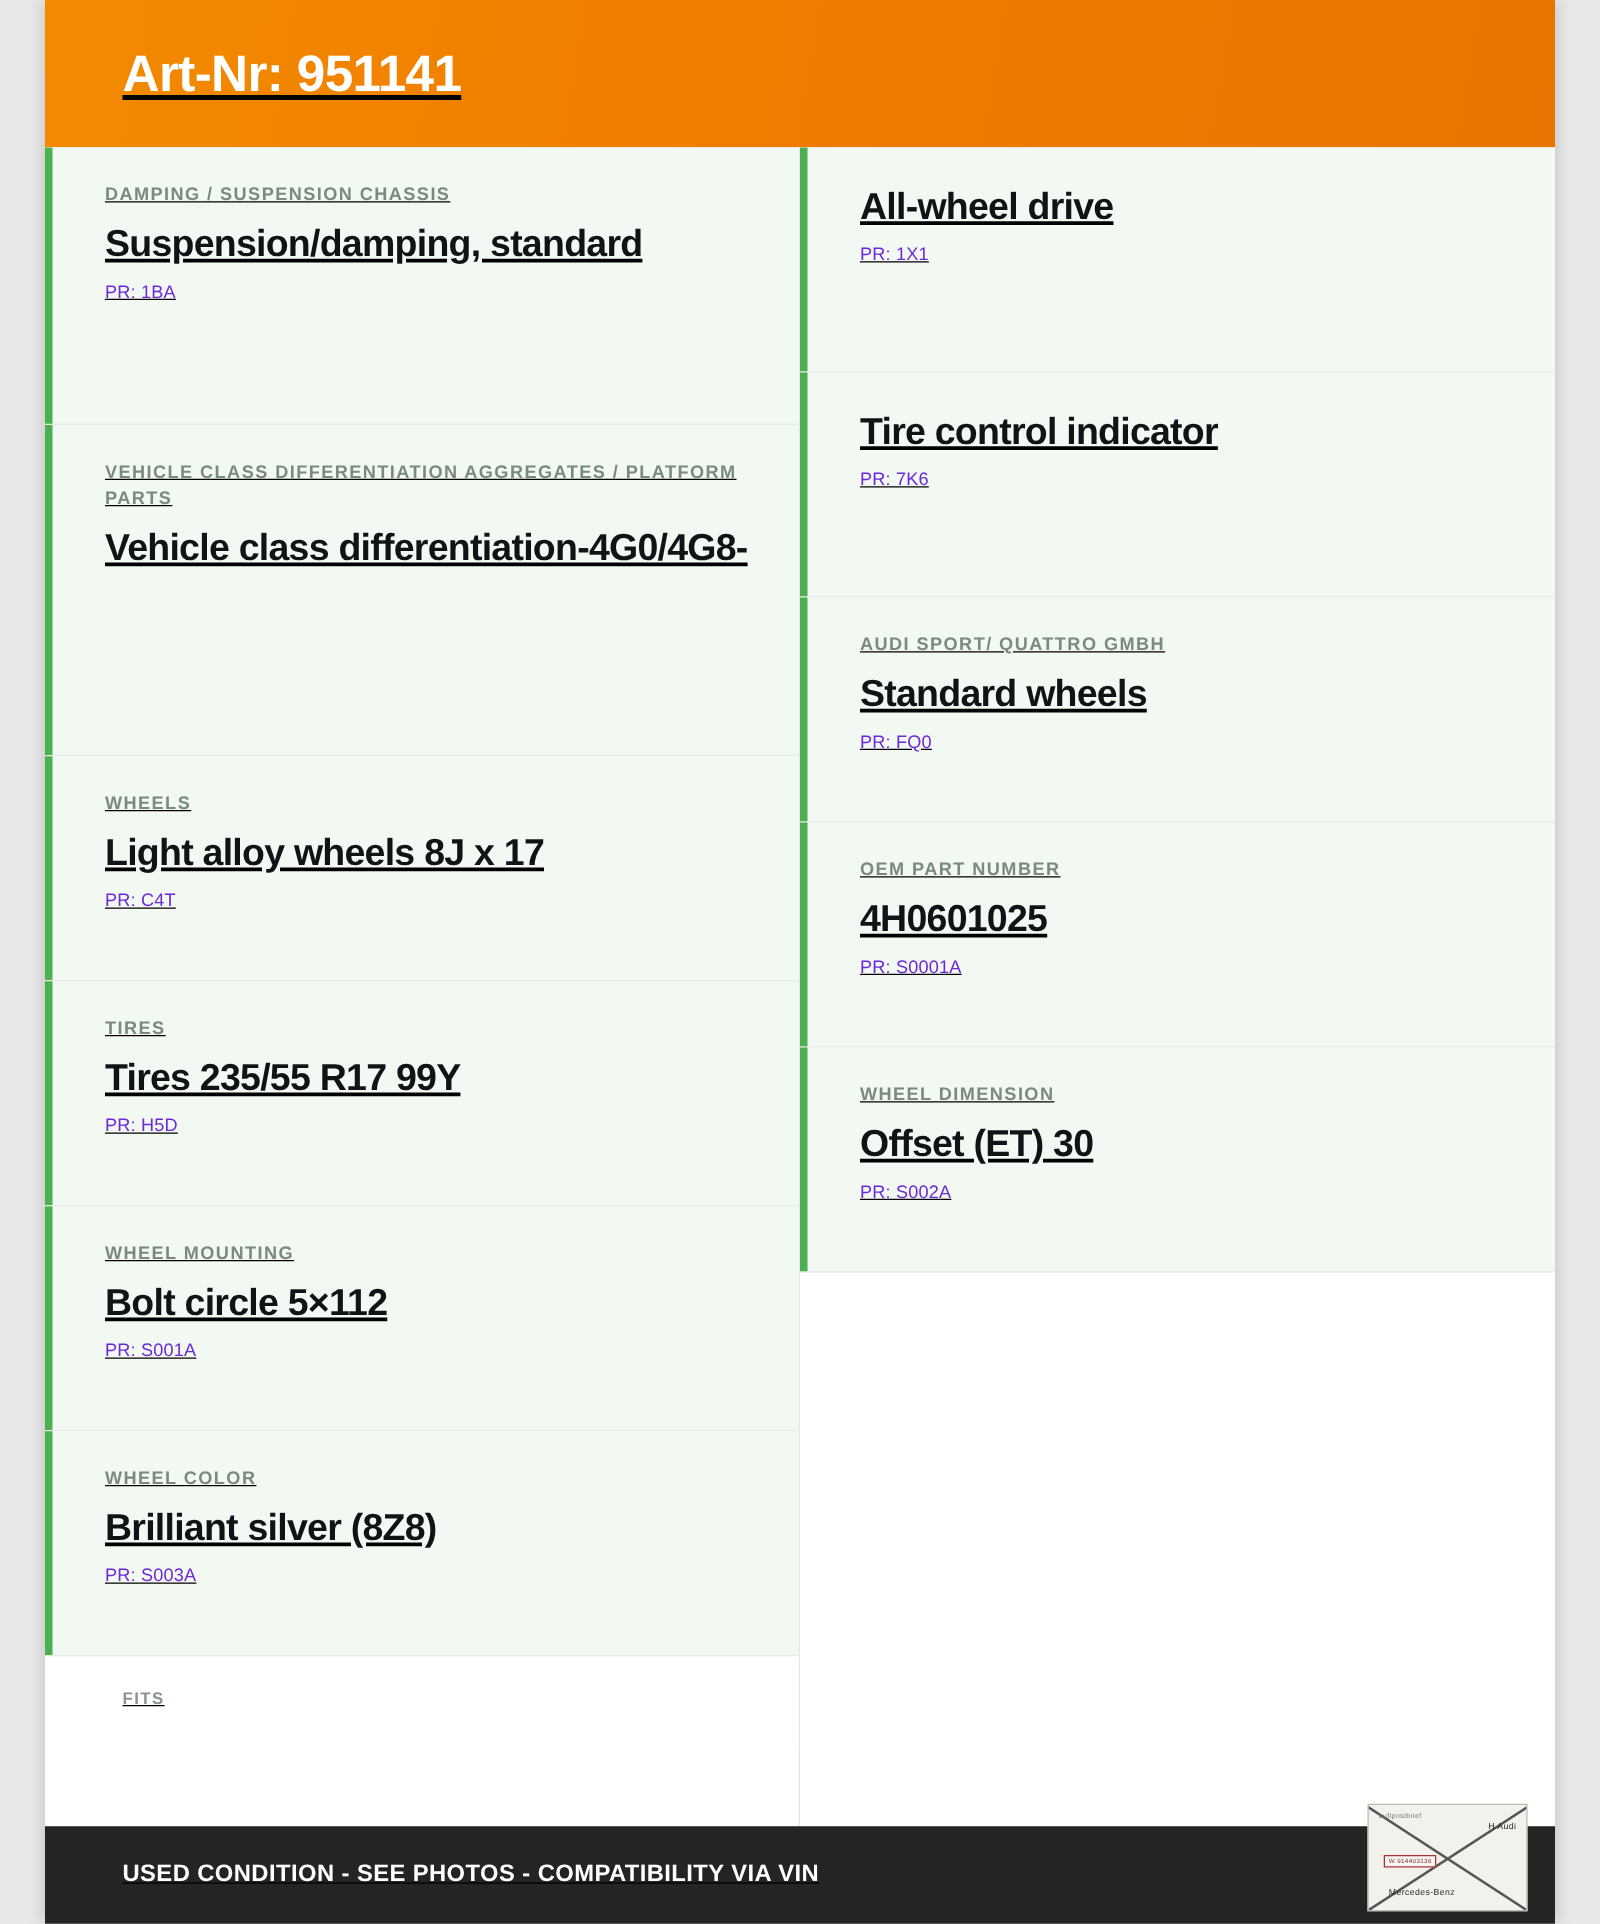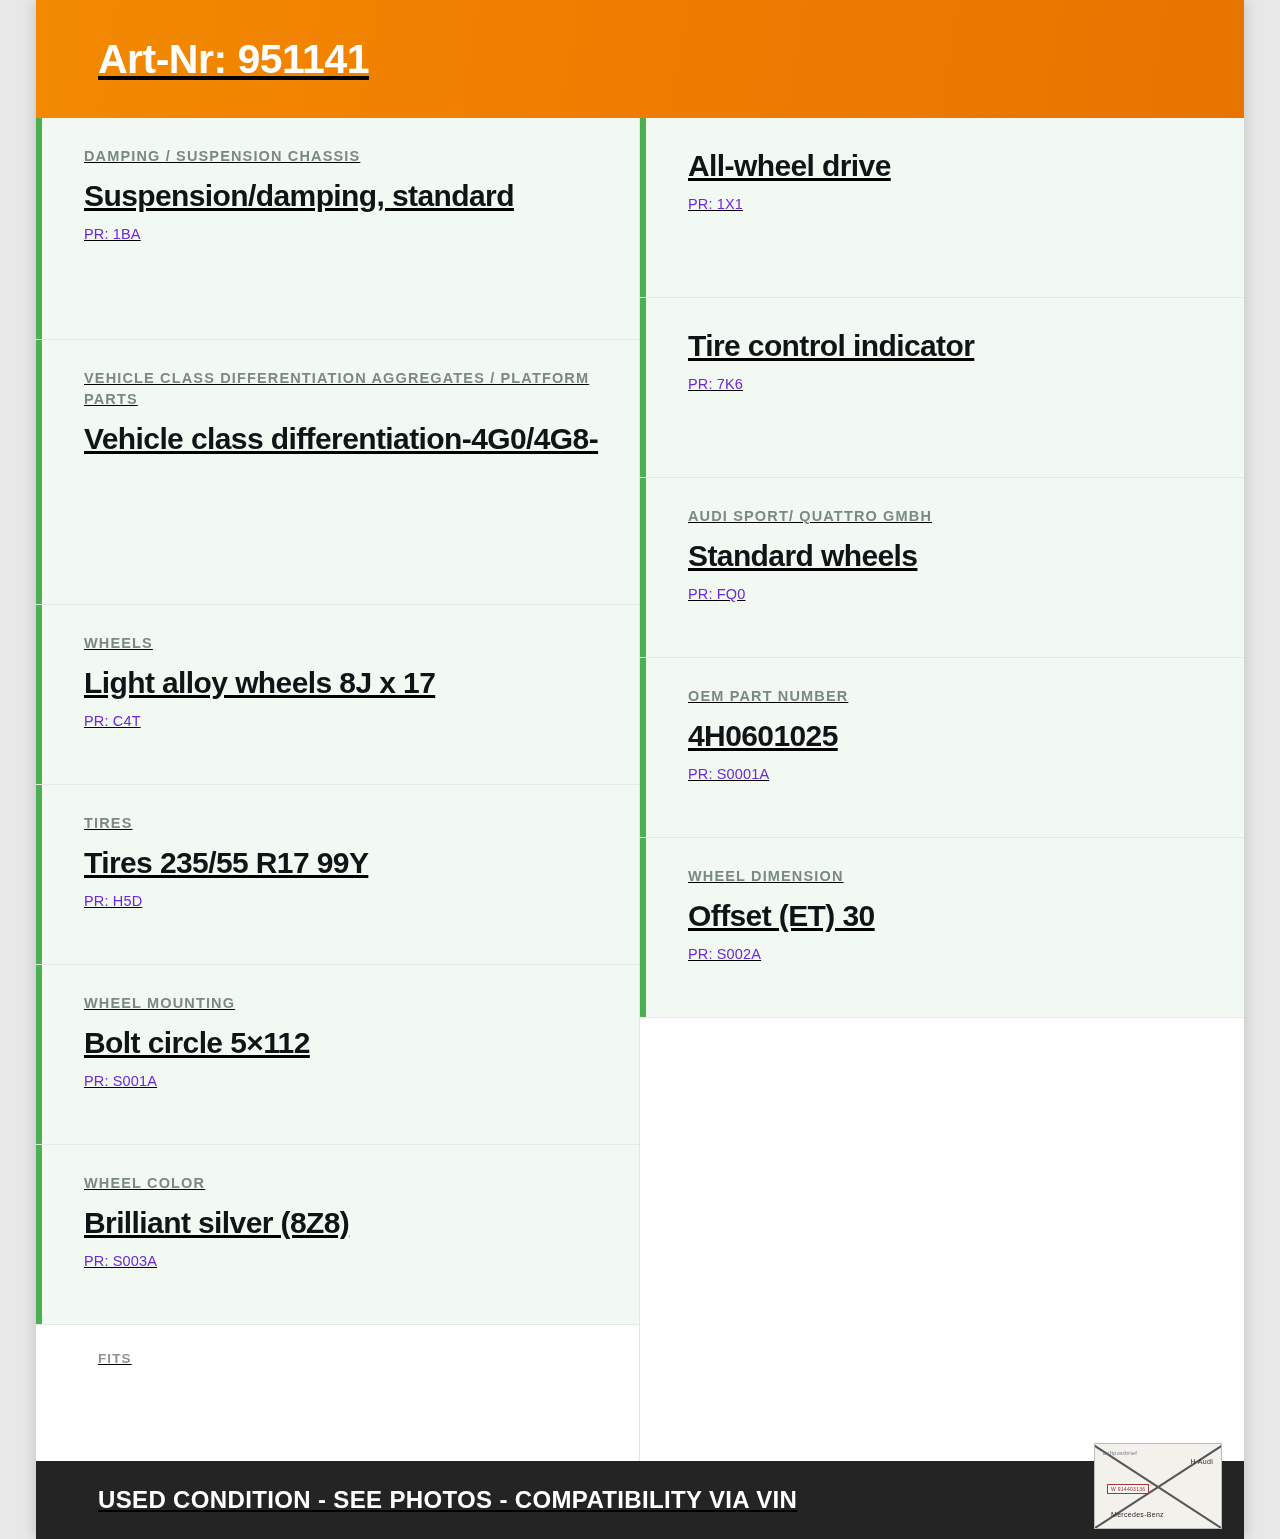--- a/index.html
+++ b/index.html
@@ -145,21 +145,21 @@
     flex: 0 0 auto;
     height: 78px;
     background: #242424;
     display: flex;
     align-items: center;
     padding: 0 30px 0 62px;
     position: relative;
   }
   .footer-text {
     color: #ffffff;
-    font-size: 24px;
+    font-size: 19px;
     font-weight: bold;
     letter-spacing: 0.35px;
   }
   .stamp {
     position: absolute;
     right: 22px;
     top: -18px;
     width: 128px;
     height: 86px;
     background: #f3f1ec;

